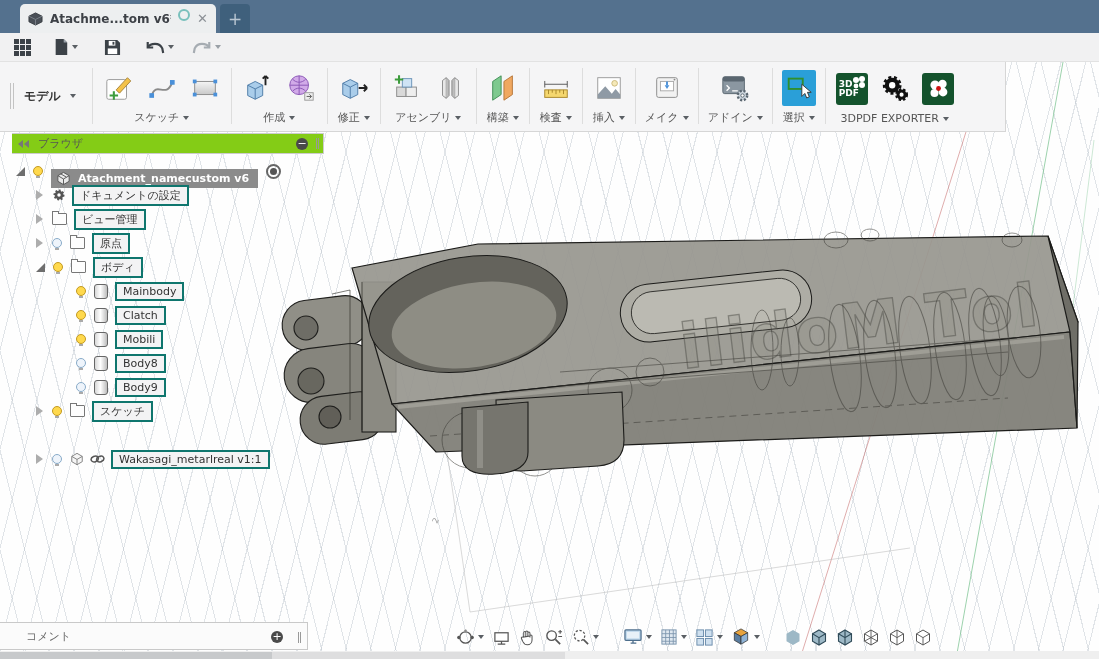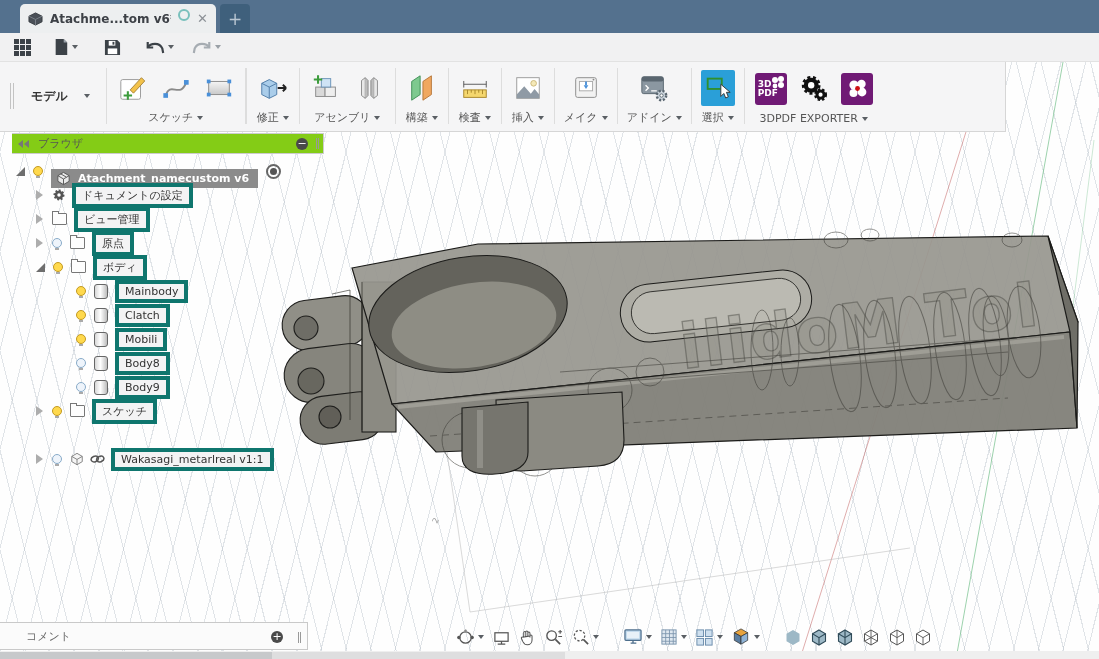--- a/index.html
+++ b/index.html
@@ -21,30 +21,30 @@
   .qbtn{display:flex;align-items:center;gap:3px;margin-left:14px;}
   .caret{width:0;height:0;border-left:3px solid transparent;border-right:3px solid transparent;border-top:4px solid #5a5f64;}
   .caret.lt{border-top-color:#9aa0a6;}
   .appgrid{display:grid;grid-template-columns:repeat(3,5px);grid-gap:1px;}
   .appgrid i{width:5px;height:5px;background:#3c4248;}
 
   
   .ribbon{position:absolute;left:0;top:61px;width:1006px;height:71px;background:#f5f5f6;
        border-bottom:1px solid #d6d6d6;border-right:1px solid #d6d6d6;box-sizing:border-box;
        display:flex;align-items:stretch;z-index:7;}
-  .ws{display:flex;align-items:center;gap:16px;padding:0 16px 0 10px;}
+  .ws{display:flex;align-items:center;gap:9px;padding:0 16px 0 10px;}
   .grip{width:1px;height:26px;background:#c3c3c3;box-shadow:3px 0 0 #c3c3c3;margin-right:4px;}
   .ws-label{font-size:12px;font-weight:bold;color:#333;}
   .rsep{width:1px;background:#ddd;margin:7px 0;}
   .rgroup{display:flex;flex-direction:column;align-items:center;justify-content:space-between;padding:5px 9px 3px;}
   .gicons{display:flex;align-items:center;gap:9px;flex:1;}
   .glabel{font-size:11px;color:#555;display:flex;align-items:center;gap:4px;padding-bottom:3px;white-space:nowrap;}
   .tool{display:flex;align-items:center;justify-content:center;width:34px;height:36px;}
   .tool.sel{background:#2a9fd8;border-radius:2px;}
-  .redtile{width:32px;height:32px;background:#701a75;border-radius:3px;color:#fff;display:flex;flex-direction:column;
+  .redtile{width:32px;height:32px;background:#14532d;border-radius:3px;color:#fff;display:flex;flex-direction:column;
        align-items:flex-start;justify-content:center;line-height:1;padding-left:3px;box-sizing:border-box;position:relative;}
   .redtile .t1{font-size:9px;font-weight:bold;}
   .redtile .t2{font-size:9px;font-weight:bold;}
   .flower{position:absolute;right:1px;top:2px;}
 
   
   .vp{position:absolute;left:0;top:50px;width:1099px;height:601px;background:#fefefe;
       background-image:
         repeating-linear-gradient(76deg, rgba(176,186,196,.38) 0px, rgba(176,186,196,.38) 1px, transparent 1px, transparent 24px),
         repeating-linear-gradient(104deg, rgba(176,186,196,.38) 0px, rgba(176,186,196,.38) 1px, transparent 1px, transparent 24px);
@@ -64,21 +64,21 @@
   .d0{padding-left:16px;} .d1{padding-left:36px;} .d2{padding-left:76px;}
   .exp{width:0;height:0;border-left:9px solid transparent;border-bottom:9px solid #6e6e6e;margin-right:8px;flex:none;}
   .col{width:0;height:0;border-top:5px solid transparent;border-bottom:5px solid transparent;border-left:7px solid #adadad;margin-right:9px;flex:none;}
   .bulb{width:8px;height:8px;border-radius:50%;position:relative;margin-right:8px;flex:none;}
   .bulb.on{background:#ffd94d;border:1px solid #c39a22;}
   .bulb.off{background:#eef4fb;border:1px solid #88abc9;}
   .bulb:after{content:"";position:absolute;left:2px;top:9px;width:4px;height:2px;background:#aaa;}
   .folder{width:13px;height:10px;border:1px solid #777;background:#fdfdfd;border-radius:1px;position:relative;margin-right:7px;flex:none;}
   .folder:before{content:"";position:absolute;top:-3px;left:-1px;width:5px;height:2px;border:1px solid #777;border-bottom:none;background:#fdfdfd;}
   .bodyic{width:12px;height:13px;border:1px solid #666;border-radius:3px;background:linear-gradient(90deg,#d8d8d8,#fff 45%,#bdbdbd);margin-right:7px;flex:none;}
-  .chip{background:#f3f3f4;border:4px solid #0f766e;padding:1px 6px;white-space:nowrap;}
+  .chip{background:#f3f3f4;border:2px solid #0f766e;padding:1px 6px;white-space:nowrap;}
   .rootchip{background:#8b8b8b;color:#fff;font-weight:bold;display:flex;align-items:center;gap:7px;padding:2px 9px 2px 5px;white-space:nowrap;margin-top:14px;}
   .radio{width:11px;height:11px;border:2px solid #666;border-radius:50%;margin-left:8px;position:relative;flex:none;}
   .radio:after{content:"";position:absolute;inset:2px;background:#555;border-radius:50%;}
   .mini{margin-right:6px;flex:none;display:flex;}
 
   
   .comment{position:absolute;left:0;top:622px;width:308px;height:28px;background:#fbfbfb;border:1px solid #c9c9c9;border-left:none;
       box-sizing:border-box;display:flex;align-items:center;font-size:11px;color:#666;padding-left:26px;z-index:5;}
   .pcirc{width:12px;height:12px;border-radius:50%;background:#4a4a4a;color:#fff;font-size:11px;line-height:11px;text-align:center;position:absolute;right:24px;top:8px;}
   .cgrip{position:absolute;right:8px;top:9px;width:1px;height:11px;background:#999;box-shadow:2px 0 0 #999;}
@@ -267,20 +267,43 @@
           </svg>
         </span>
       </div>
       <div class="glabel">
           <span>スケッチ</span>
           <span class="caret"></span>
         </div>
     </div>
     <div class="rsep"></div>
 
+    <div class="rgroup">
+      <div class="gicons">
+        <span class="tool">
+          <svg width="30" height="30" viewBox="0 0 32 32">
+            <path d="M5 13l8-4 8 4v11l-8 4-8-4z" fill="#aacdea" stroke="#4d7ba6"></path>
+            <path d="M5 13l8 4 8-4M13 17v11" stroke="#4d7ba6" fill="none"></path>
+            <path d="M24 13V3m0 0-3 3m3-3 3 3" stroke="#222" stroke-width="2" fill="none"></path>
+          </svg>
+        </span>
+        <span class="tool">
+          <svg width="30" height="30" viewBox="0 0 32 32">
+            <circle cx="14" cy="13" r="10" fill="#d1aae8" stroke="#8a55b5"></circle>
+            <path d="M4 13h20M14 3v20M7 6.5c4 4.5 10 4.5 14 0M7 19.5c4-4.5 10-4.5 14 0" stroke="#8a55b5" fill="none"></path>
+            <rect x="20" y="21" width="9" height="8" fill="#eee" stroke="#999"></rect>
+            <path d="M22 25h5m-2-2.2 2.2 2.2-2.2 2.2" stroke="#555" fill="none"></path>
+          </svg>
+        </span>
+      </div>
+      <div class="glabel">
+          <span>作成</span>
+          <span class="caret"></span>
+        </div>
+    </div>
     <div class="rsep"></div>
 
     <div class="rgroup">
       <div class="gicons">
         <span class="tool">
           <svg width="30" height="30" viewBox="0 0 32 32">
             <path d="M4 11l8-4 8 4v12l-8 4-8-4z" fill="#aacdea" stroke="#4d7ba6"></path>
             <path d="M4 11l8 4 8-4M12 15v12" stroke="#4d7ba6" fill="none"></path>
             <path d="M21 16h9m0 0-3.5-3.5M30 16l-3.5 3.5" stroke="#222" stroke-width="2" fill="none"></path>
           </svg>

